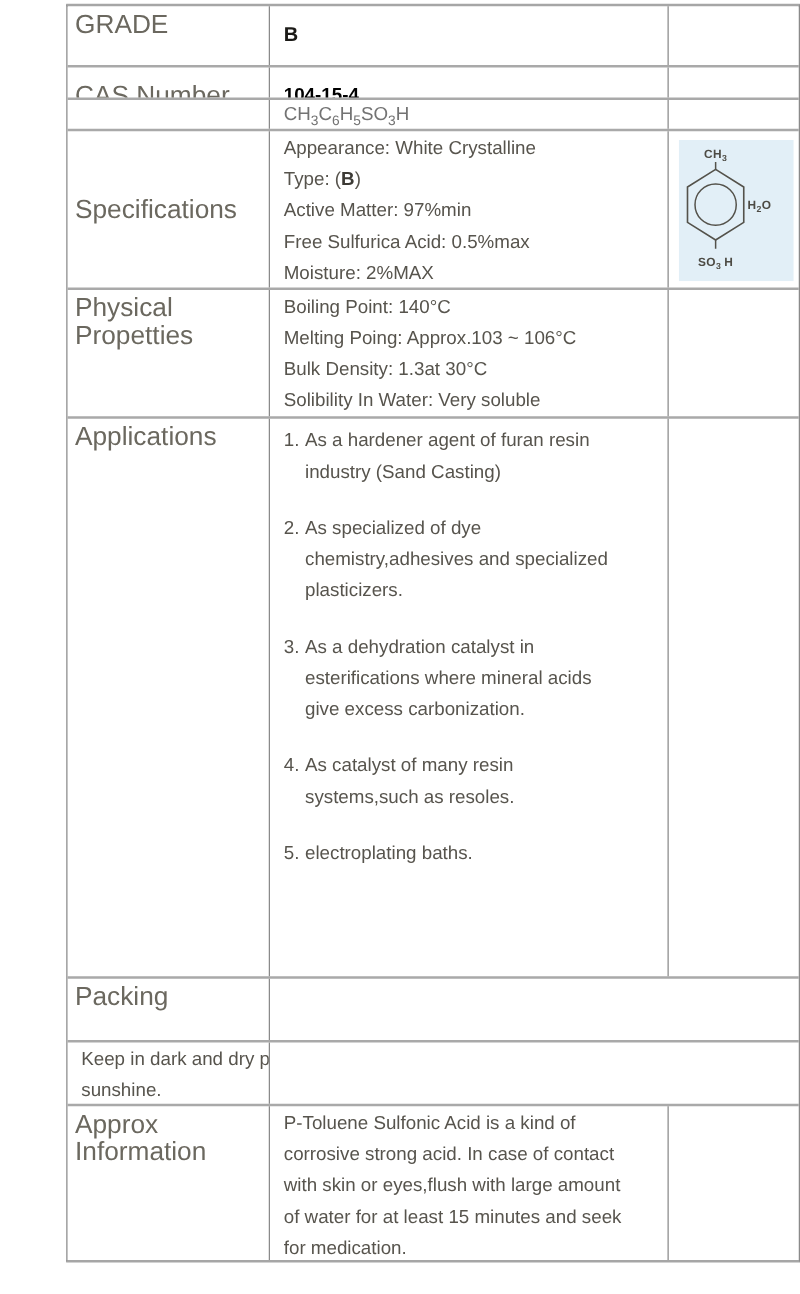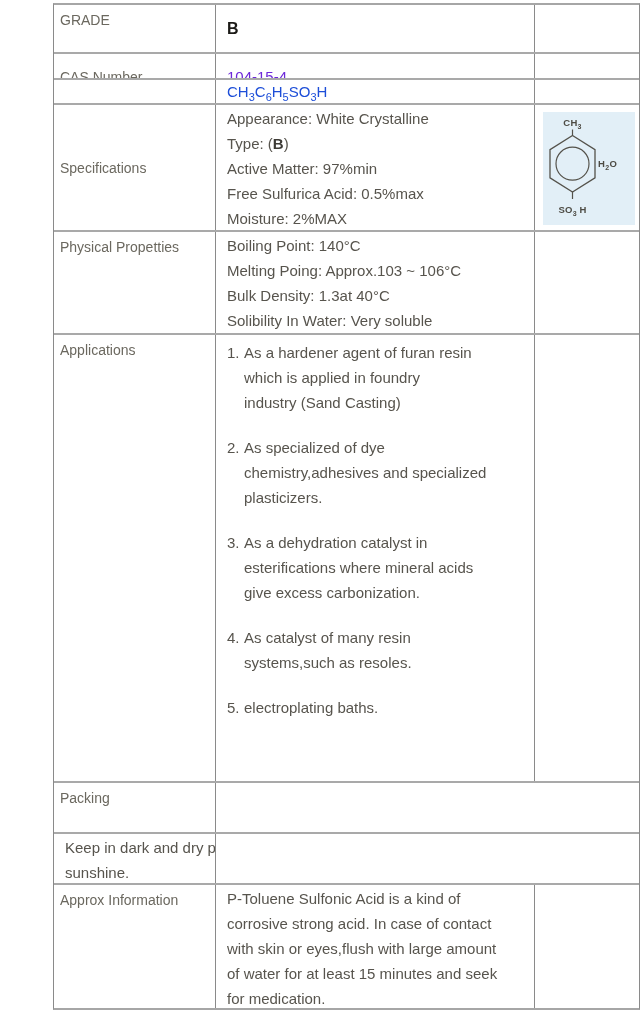--- a/index.html
+++ b/index.html
@@ -9,37 +9,37 @@
     -webkit-font-smoothing:antialiased;
   }
   .spec-table{
     position:absolute;left:53px;top:3px;width:585px;
     border-top:2px solid #a6a6a6;border-bottom:2px solid #a6a6a6;
     border-left:1px solid #8a8a8a;border-right:1px solid #8a8a8a;
   }
   .row{display:grid;grid-template-columns:162px 319px 104px;border-top:2px solid #a9a9a9;}
   .row:first-child{border-top:none;}
   .cell{box-sizing:border-box;overflow:hidden;}
-  .c1{border-right:1px solid #8a8a8a;padding:4px 4px 0 6px;color:#6b685f;font-size:14px;line-height:22px;}
+  .c1{border-right:1px solid #8a8a8a;padding:4px 4px 0 6px;color:#6b685f;font-size:21px;line-height:22px;}
   .c2{border-right:1px solid #8a8a8a;padding:0 6px 0 11px;color:#57544d;font-size:15px;}
   .c3{position:relative;}
   .r-grade{height:47px;}
   .r-cas{height:24px;}
   .r-formula{height:23px;}
   .r-specs{height:125px;}
   .r-physical{height:101px;}
   .r-apps{height:446px;}
   .r-packing{height:49px;}
   .r-storage{height:49px;}
   .r-safety{height:123px;}
   .vcenter{display:flex;align-items:center;}
   .grade-val{font-weight:bold;color:#1b1a17;font-size:16px;}
-  .cas-val{color:#6d28d9;}
+  .cas-val{color:#000000;font-weight:bold;}
   .r-cas .c1,.r-cas .c2{line-height:24px;padding-top:11px;}
-  .formula-val{color:#1d4ed8;line-height:23px;display:block;}
+  .formula-val{color:#737373;line-height:23px;display:block;}
   .formula-val sub{font-size:11px;line-height:0;}
   .lines .tline{line-height:25px;white-space:nowrap;}
   .pad-top{padding-top:1px;}
   .apps-content{padding-top:5px;}
   .app-item{display:flex;margin-bottom:20px;}
   .app-num{width:17px;flex:0 0 17px;line-height:25px;}
   .app-lines{flex:1;}
   .app-lines .tline{line-height:25px;white-space:nowrap;}
   .bold{font-weight:bold;color:#3c3a35;}
   
@@ -110,36 +110,35 @@
     </div>
   </div>
 
   <div class="row r-physical">
     <div class="cell c1">
       <span>Physical Propetties</span>
     </div>
     <div class="cell c2 lines pad-top">
         <div class="tline">Boiling Point: 140°C</div>
         <div class="tline">Melting Poing: Approx.103 ~ 106°C</div>
-        <div class="tline">Bulk Density: 1.3at 40°C</div>
+        <div class="tline">Bulk Density: 1.3at 30°C</div>
         <div class="tline">Solibility In Water: Very soluble</div>
       </div>
     <div class="cell c3"></div>
   </div>
 
   <div class="row r-apps">
     <div class="cell c1">
       <span>Applications</span>
     </div>
     <div class="cell c2 apps-content">
       <div class="app-item">
         <div class="app-num">1.</div>
         <div class="app-lines">
             <div class="tline">As a hardener agent of furan resin</div>
-            <div class="tline">which is applied in foundry</div>
             <div class="tline">industry (Sand Casting)</div>
           </div>
       </div>
       <div class="app-item">
         <div class="app-num">2.</div>
         <div class="app-lines">
             <div class="tline">As specialized of dye</div>
             <div class="tline">chemistry,adhesives and specialized</div>
             <div class="tline">plasticizers.</div>
           </div>

